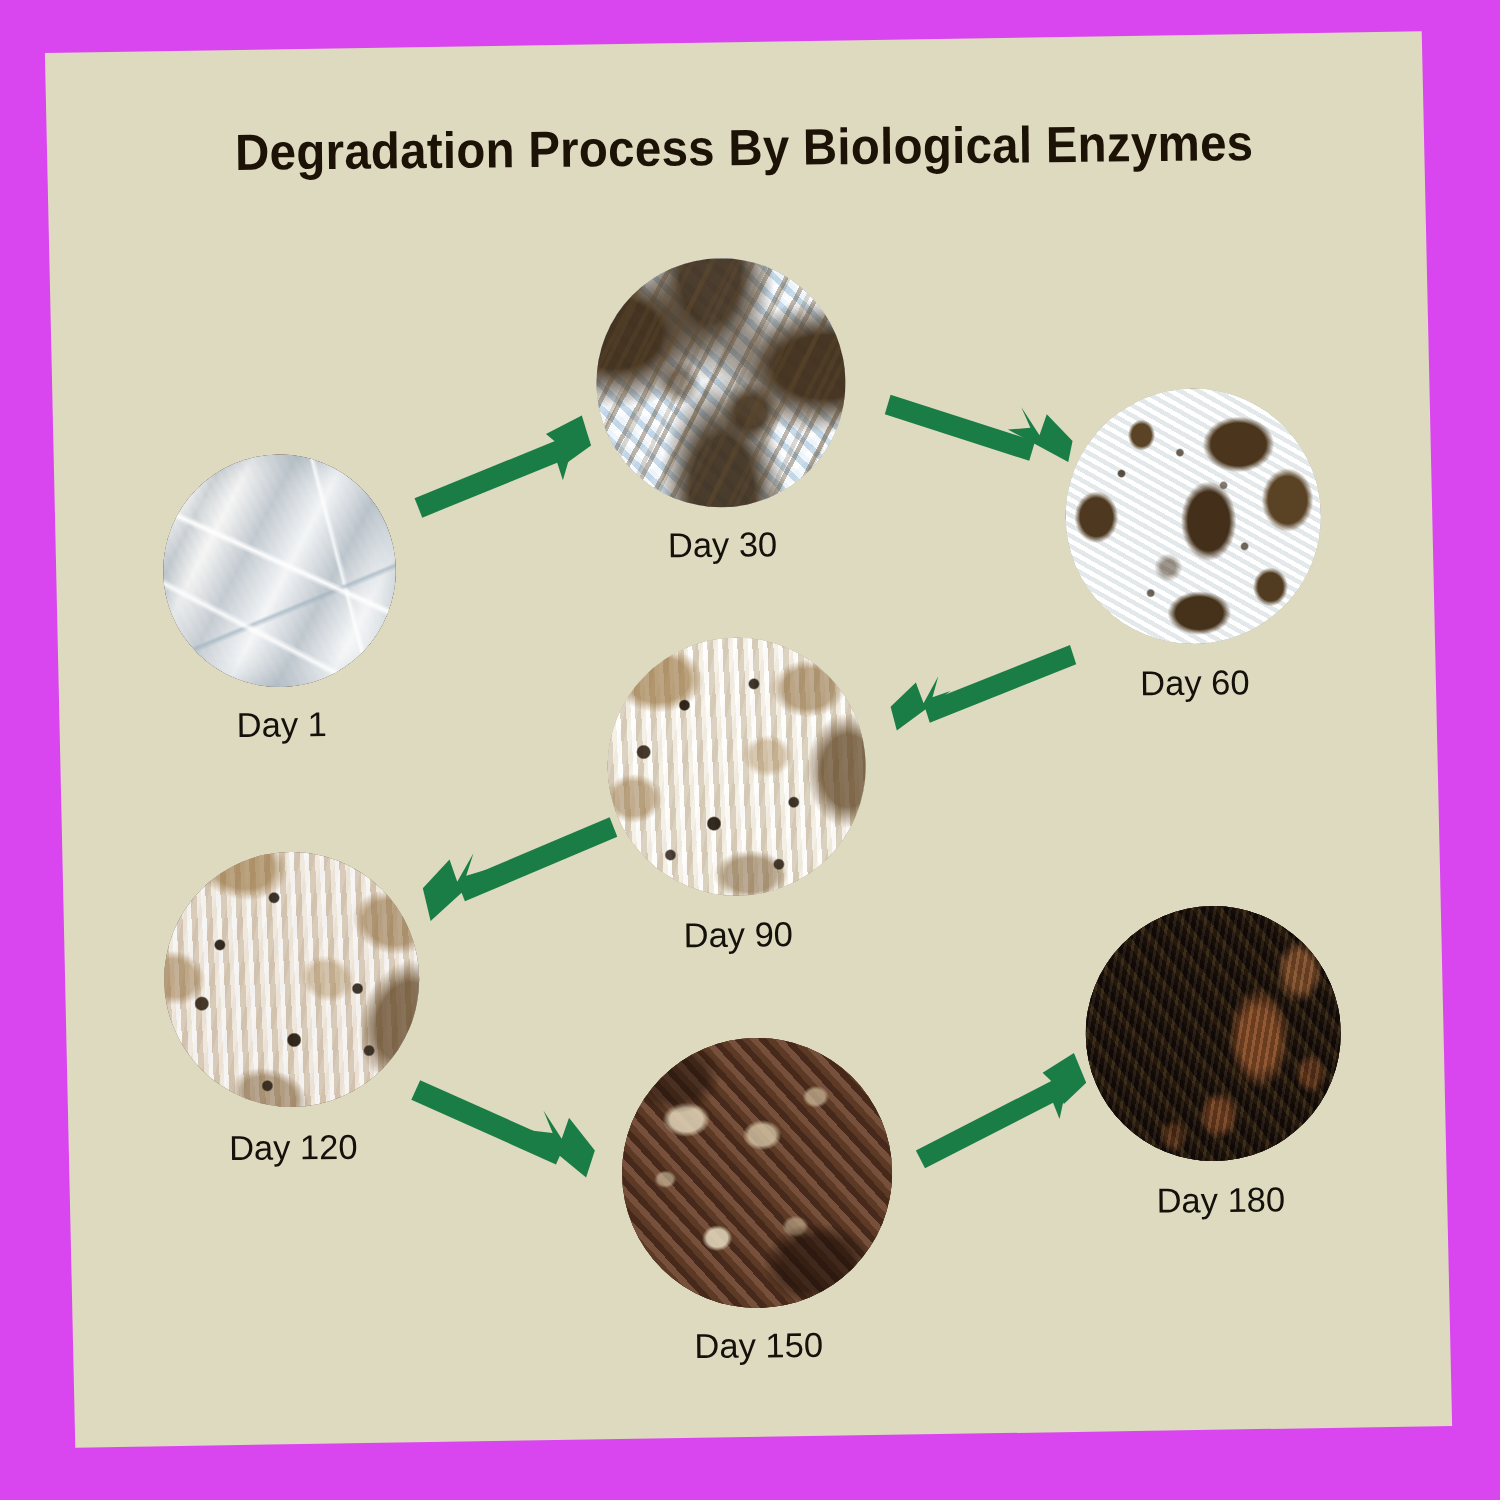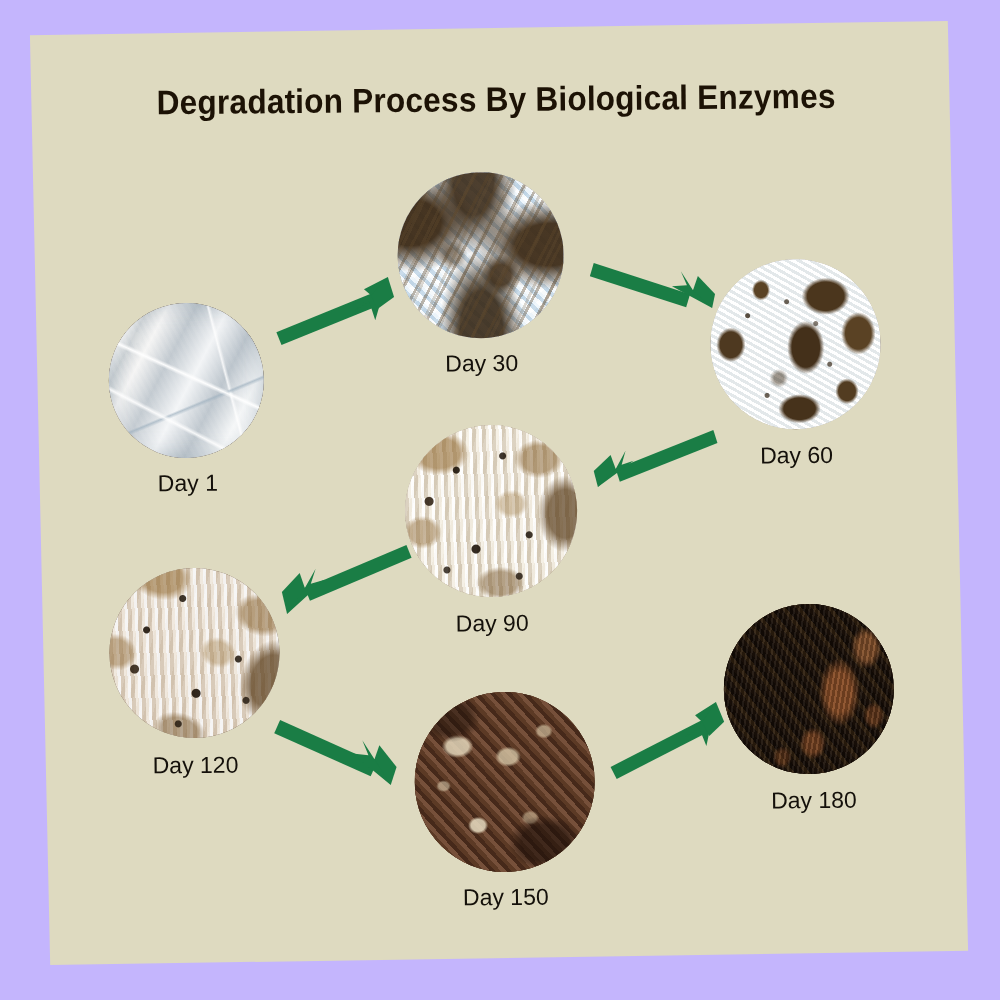--- a/index.html
+++ b/index.html
@@ -6,21 +6,21 @@
   html, body {
     width:1000px; height:1000px;
     background:#ffffff;
     font-family:"Liberation Sans", sans-serif;
     overflow:hidden;
   }
 
   #stage {
     position:relative;
     width:1000px; height:1000px;
-    background:#c4b5fd;
+    background:#d946ef;
   }
 
   
   #panel-wrap {
     position:absolute;
     left:0; top:0;
     width:1000px; height:1000px;
   }
   #panel {
     position:absolute;

